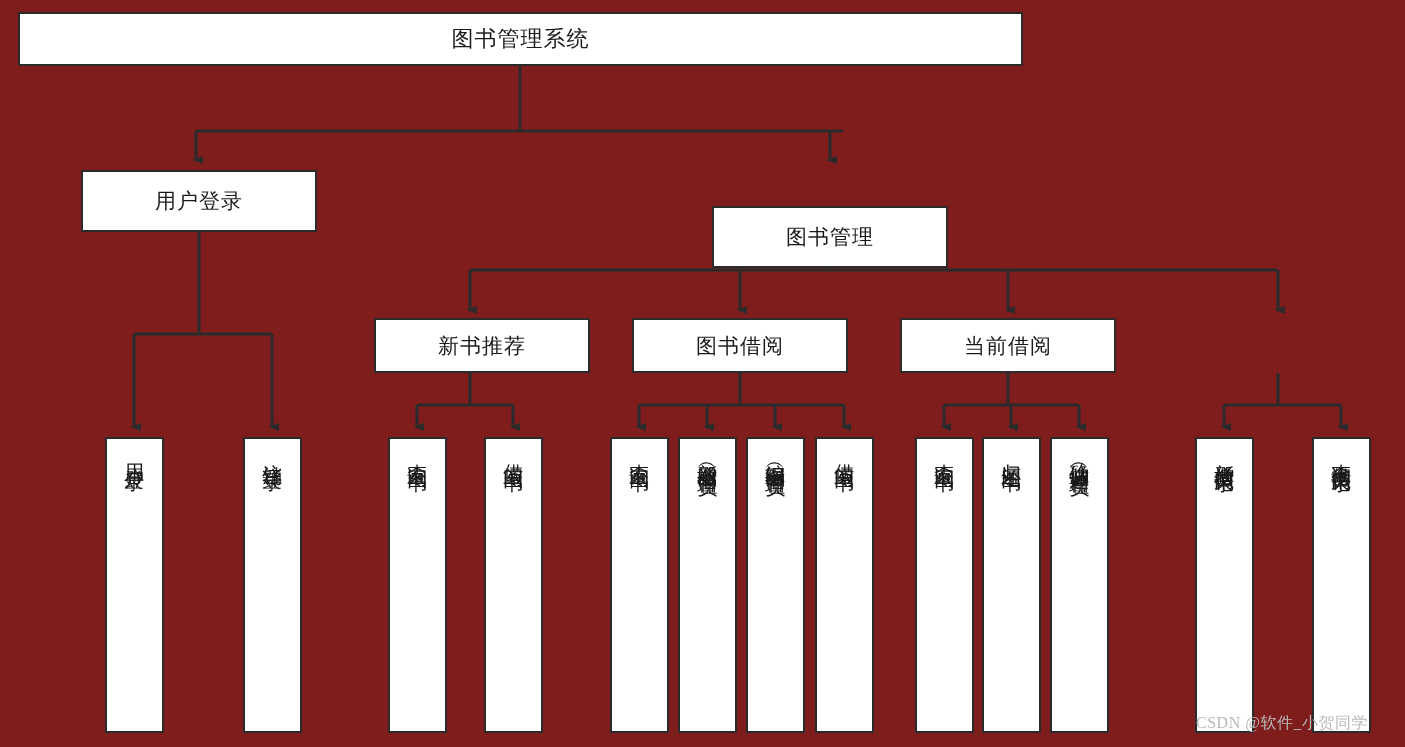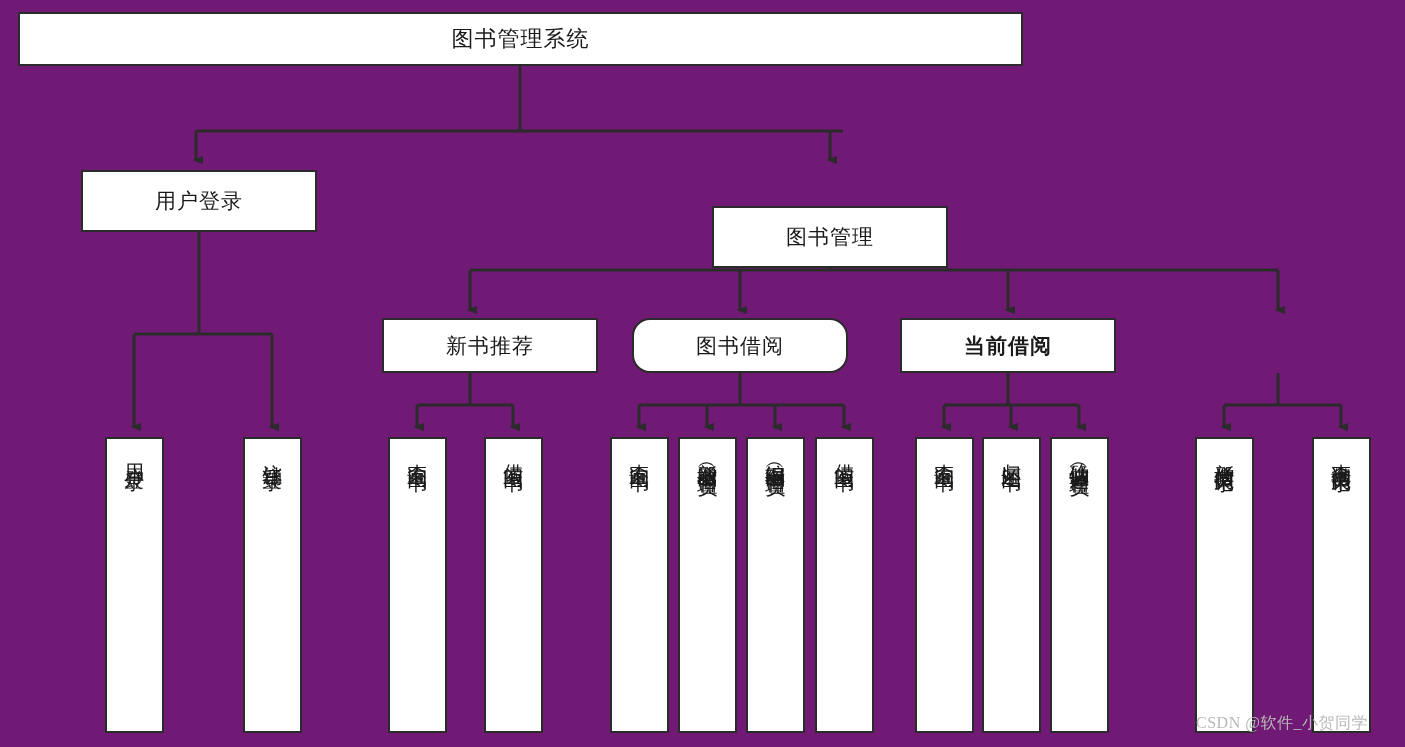--- a/index.html
+++ b/index.html
@@ -8,21 +8,21 @@
     padding: 0;
     background: #ffffff;
   }
   body {
     font-family: "Liberation Sans", "DejaVu Sans", sans-serif;
   }
   #diagram-canvas {
     position: relative;
     width: 1405px;
     height: 747px;
-    background: #701a75;
+    background: #7f1d1d;
     overflow: hidden;
   }
   #connector-layer {
     position: absolute;
     left: 0;
     top: 0;
     width: 1405px;
     height: 747px;
     pointer-events: none;
   }
@@ -141,27 +141,27 @@
     <span class="node-label">图书管理系统</span>
   </div>
 
   <div class="node horiz" style="left:81px; top:170px; width:236px; height:62px;">
     <span class="node-label">用户登录</span>
   </div>
   <div class="node horiz" style="left:712px; top:170px; width:236px; height:62px;margin-top:36px;">
     <span class="node-label">图书管理</span>
   </div>
 
-  <div class="node horiz" style="left:382px; top:318px; width:216px; height:55px;">
+  <div class="node horiz" style="left:374px; top:318px; width:216px; height:55px;">
     <span class="node-label">新书推荐</span>
   </div>
-  <div class="node horiz" style="left:632px; top:318px; width:216px; height:55px;border-radius:18px;">
+  <div class="node horiz" style="left:632px; top:318px; width:216px; height:55px;">
     <span class="node-label">图书借阅</span>
   </div>
-  <div class="node horiz" style="left:900px; top:318px; width:216px; height:55px;font-weight:bold;">
+  <div class="node horiz" style="left:900px; top:318px; width:216px; height:55px;">
     <span class="node-label">当前借阅</span>
   </div>
 
   <div class="node vert" style="left:105px; top:437px; width:59px; height:296px;">
     <span class="node-label">用户登录</span>
   </div>
   <div class="node vert" style="left:243px; top:437px; width:59px; height:296px;">
     <span class="node-label">注销登录</span>
   </div>
 

